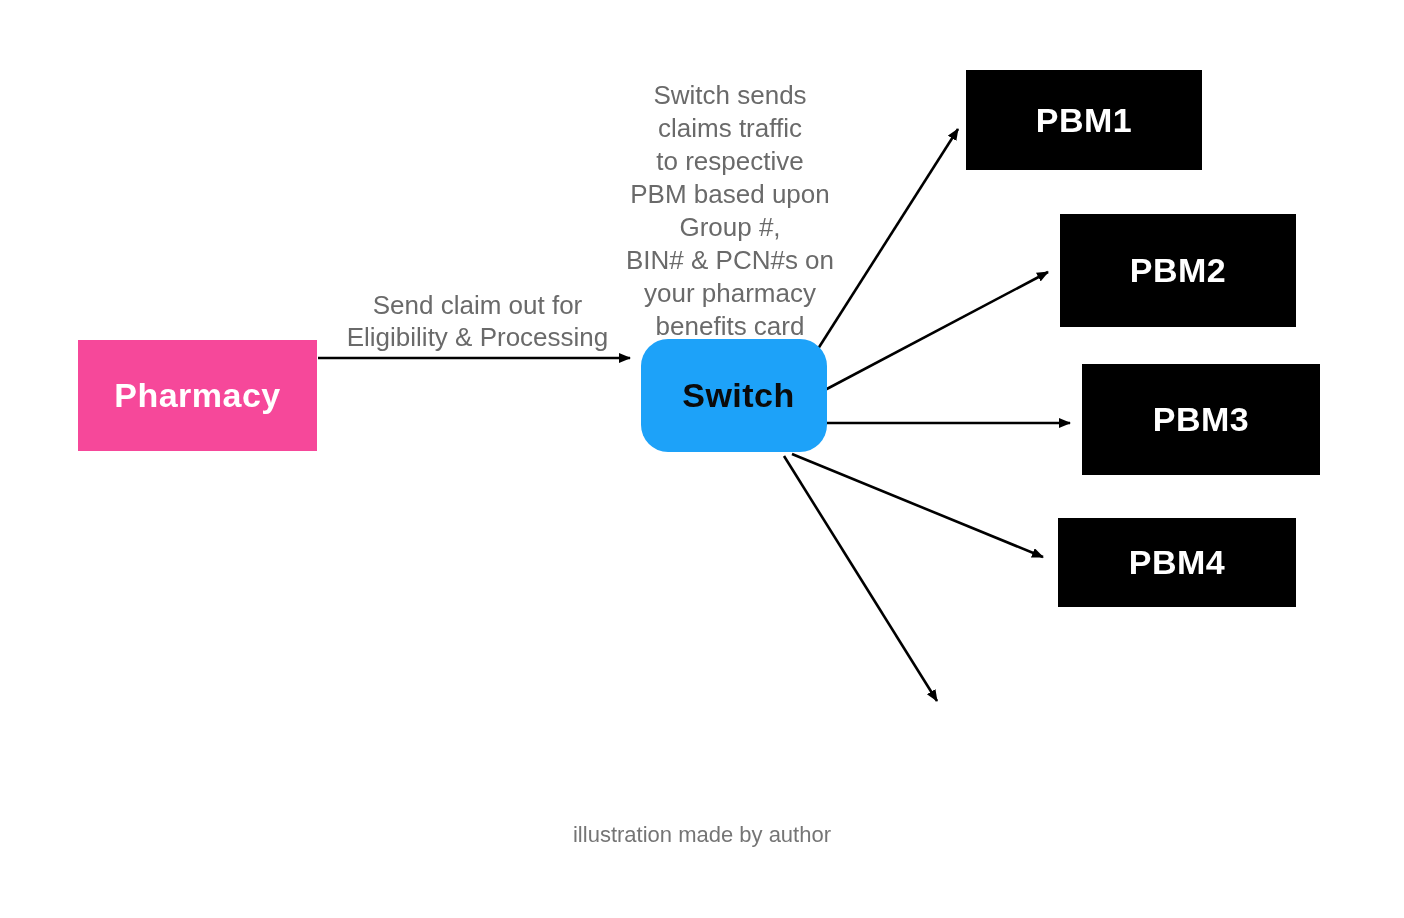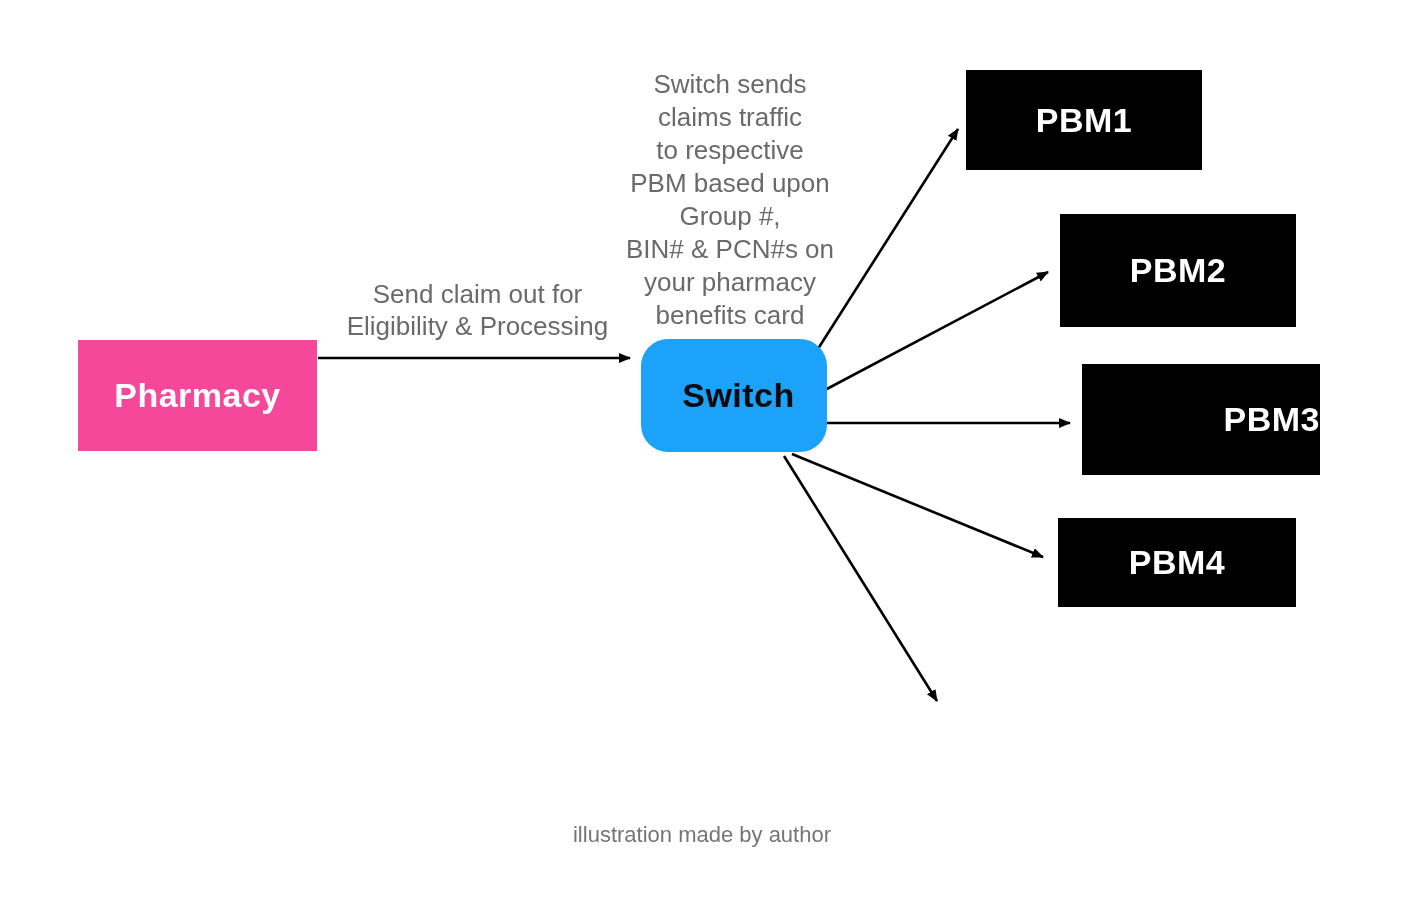--- a/index.html
+++ b/index.html
@@ -51,30 +51,31 @@
     color: var(--switch-text, #0b0b0b);
     border-radius: 27px;
     padding-left: 9px;
   }
   .node-pbm {
     background: var(--pbm-fill, #000000);
     color: var(--pbm-text, #ffffff);
   }
   .node-pbm1 { left: 966px;  top: 70px;  width: 236px; height: 100px; }
   .node-pbm2 { left: 1060px; top: 214px; width: 236px; height: 113px; }
-  .node-pbm3 { left: 1082px; top: 364px; width: 238px; height: 111px; justify-content: flex-end; }
+  .node-pbm3 { left: 1082px; top: 364px; width: 238px; height: 111px; }
   .node-pbm4 { left: 1058px; top: 518px; width: 238px; height: 89px; }
   .node-pbm5 { left: 950px;  top: 657px; width: 236px; height: 111px; }
   .edge-label {
     position: absolute;
     color: var(--note-text, #6a6a6a);
     font-size: 26px;
     line-height: 32px;
     text-align: center;
     white-space: pre-line;
+    margin-top: 11px;
   }
   .claim-label {
     left: 315px; top: 278px;
     width: 325px;
   }
   .switch-note {
     left: 565px; top: 68px;
     width: 330px;
     line-height: 33px;
   }

